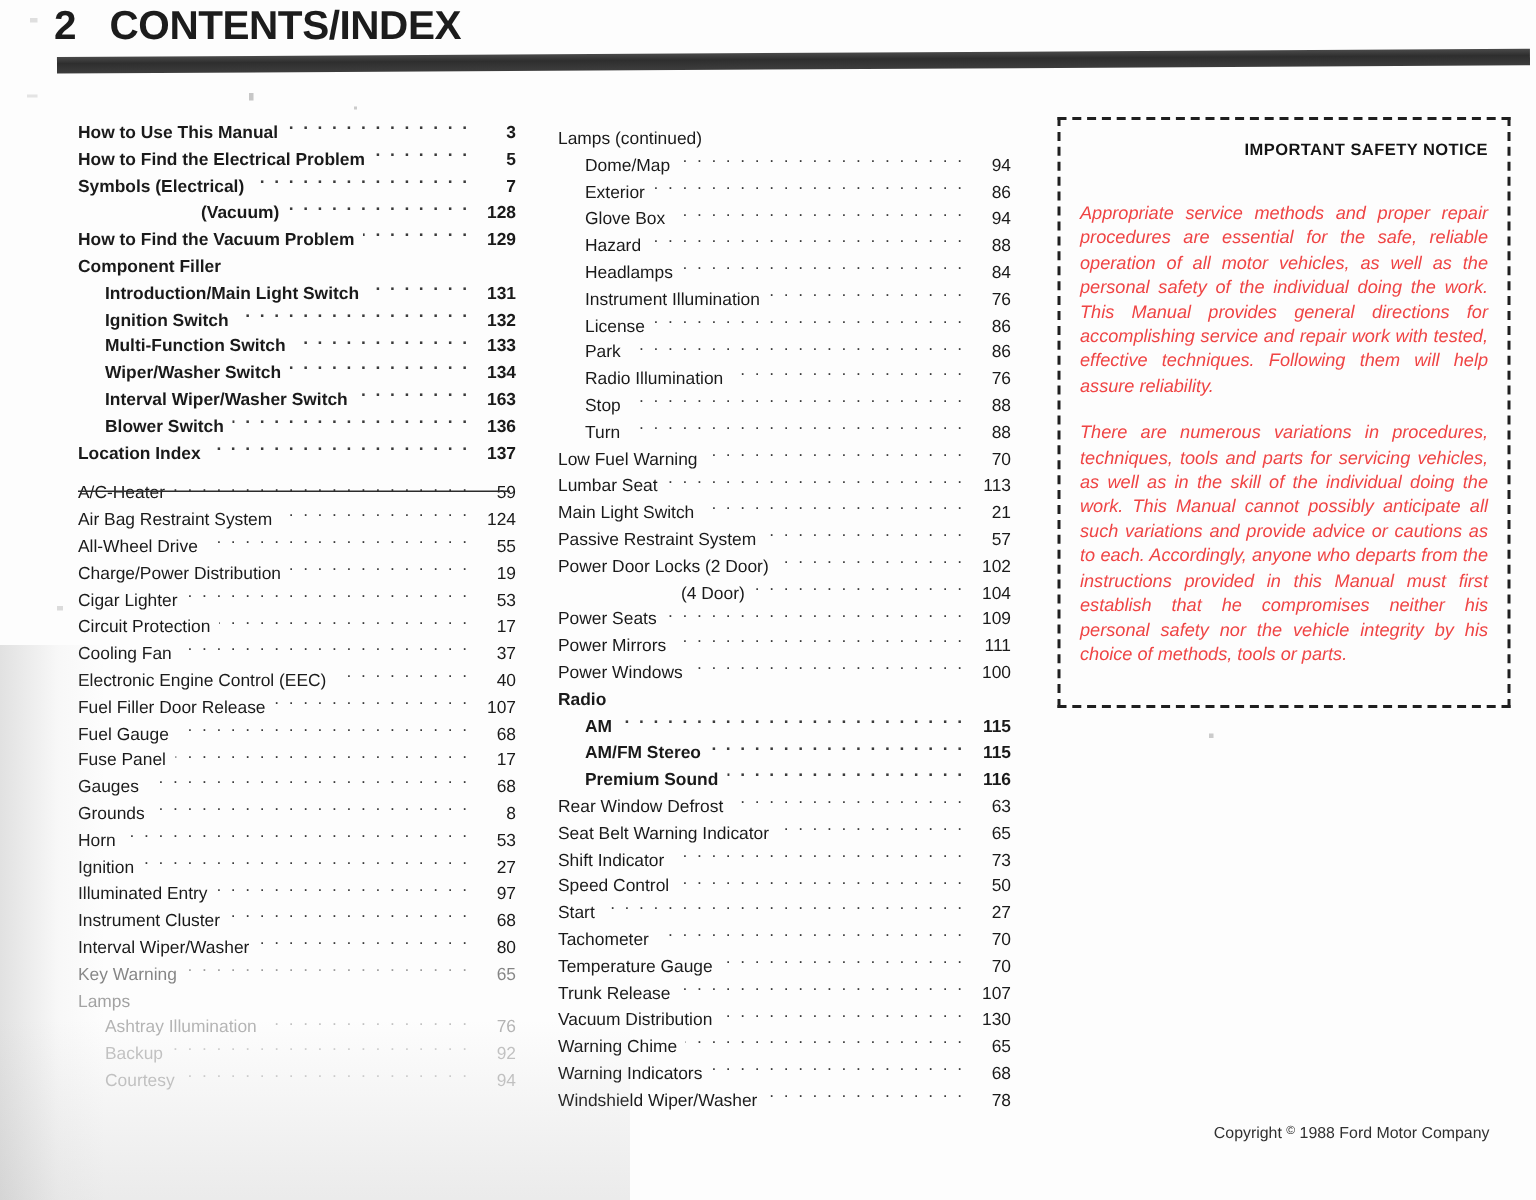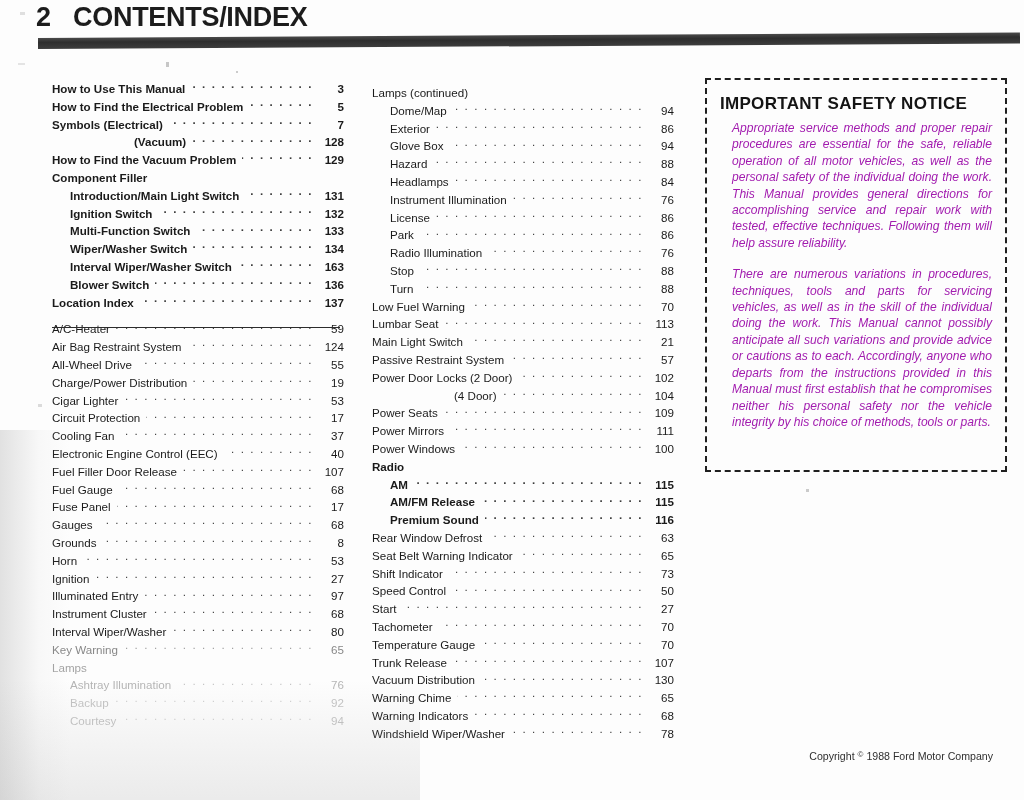--- a/index.html
+++ b/index.html
@@ -141,34 +141,34 @@
   
   .safety-box {
     position: absolute;
     left: 705px; top: 78px;
     width: 302px; height: 394px;
     border: 2.5px dashed #1f1f1f;
     box-sizing: border-box;
     padding: 14px 13px 10px 13px;
   }
   .safety-title {
-    text-align: left;
-    font-size: 17px;
+    text-align: right;
+    font-size: 11px;
     font-weight: bold;
     letter-spacing: 0.3px;
-    margin-bottom: 6px;
+    margin-bottom: 28px;
     color: #141414;
   }
   .safety-para {
     font-style: italic;
     font-size: 12.1px;
     line-height: 16.4px;
     text-align: justify;
-    color: #a21caf;
-    margin: 0 0 15px 12px;
+    color: #ef4444;
+    margin: 0 0 15px 0;
   }
   .safety-para:last-child { margin-bottom: 0; }
 
   
   .copyright {
     position: absolute;
     right: 31px; bottom: 38px;
     font-size: 10.6px;
     color: #303030;
     white-space: nowrap;
@@ -488,21 +488,21 @@
         <span class="toc-label">Radio</span>
         <span class="toc-dots"></span>
         <span class="toc-page"></span>
       </div>
       <div class="toc-row lvl-1 bold">
         <span class="toc-label">AM</span>
         <span class="toc-dots"></span>
         <span class="toc-page">115</span>
       </div>
       <div class="toc-row lvl-1 bold">
-        <span class="toc-label">AM/FM Release</span>
+        <span class="toc-label">AM/FM Stereo</span>
         <span class="toc-dots"></span>
         <span class="toc-page">115</span>
       </div>
       <div class="toc-row lvl-1 bold">
         <span class="toc-label">Premium Sound</span>
         <span class="toc-dots"></span>
         <span class="toc-page">116</span>
       </div>
       <div class="toc-row lvl-0">
         <span class="toc-label">Rear Window Defrost</span>

